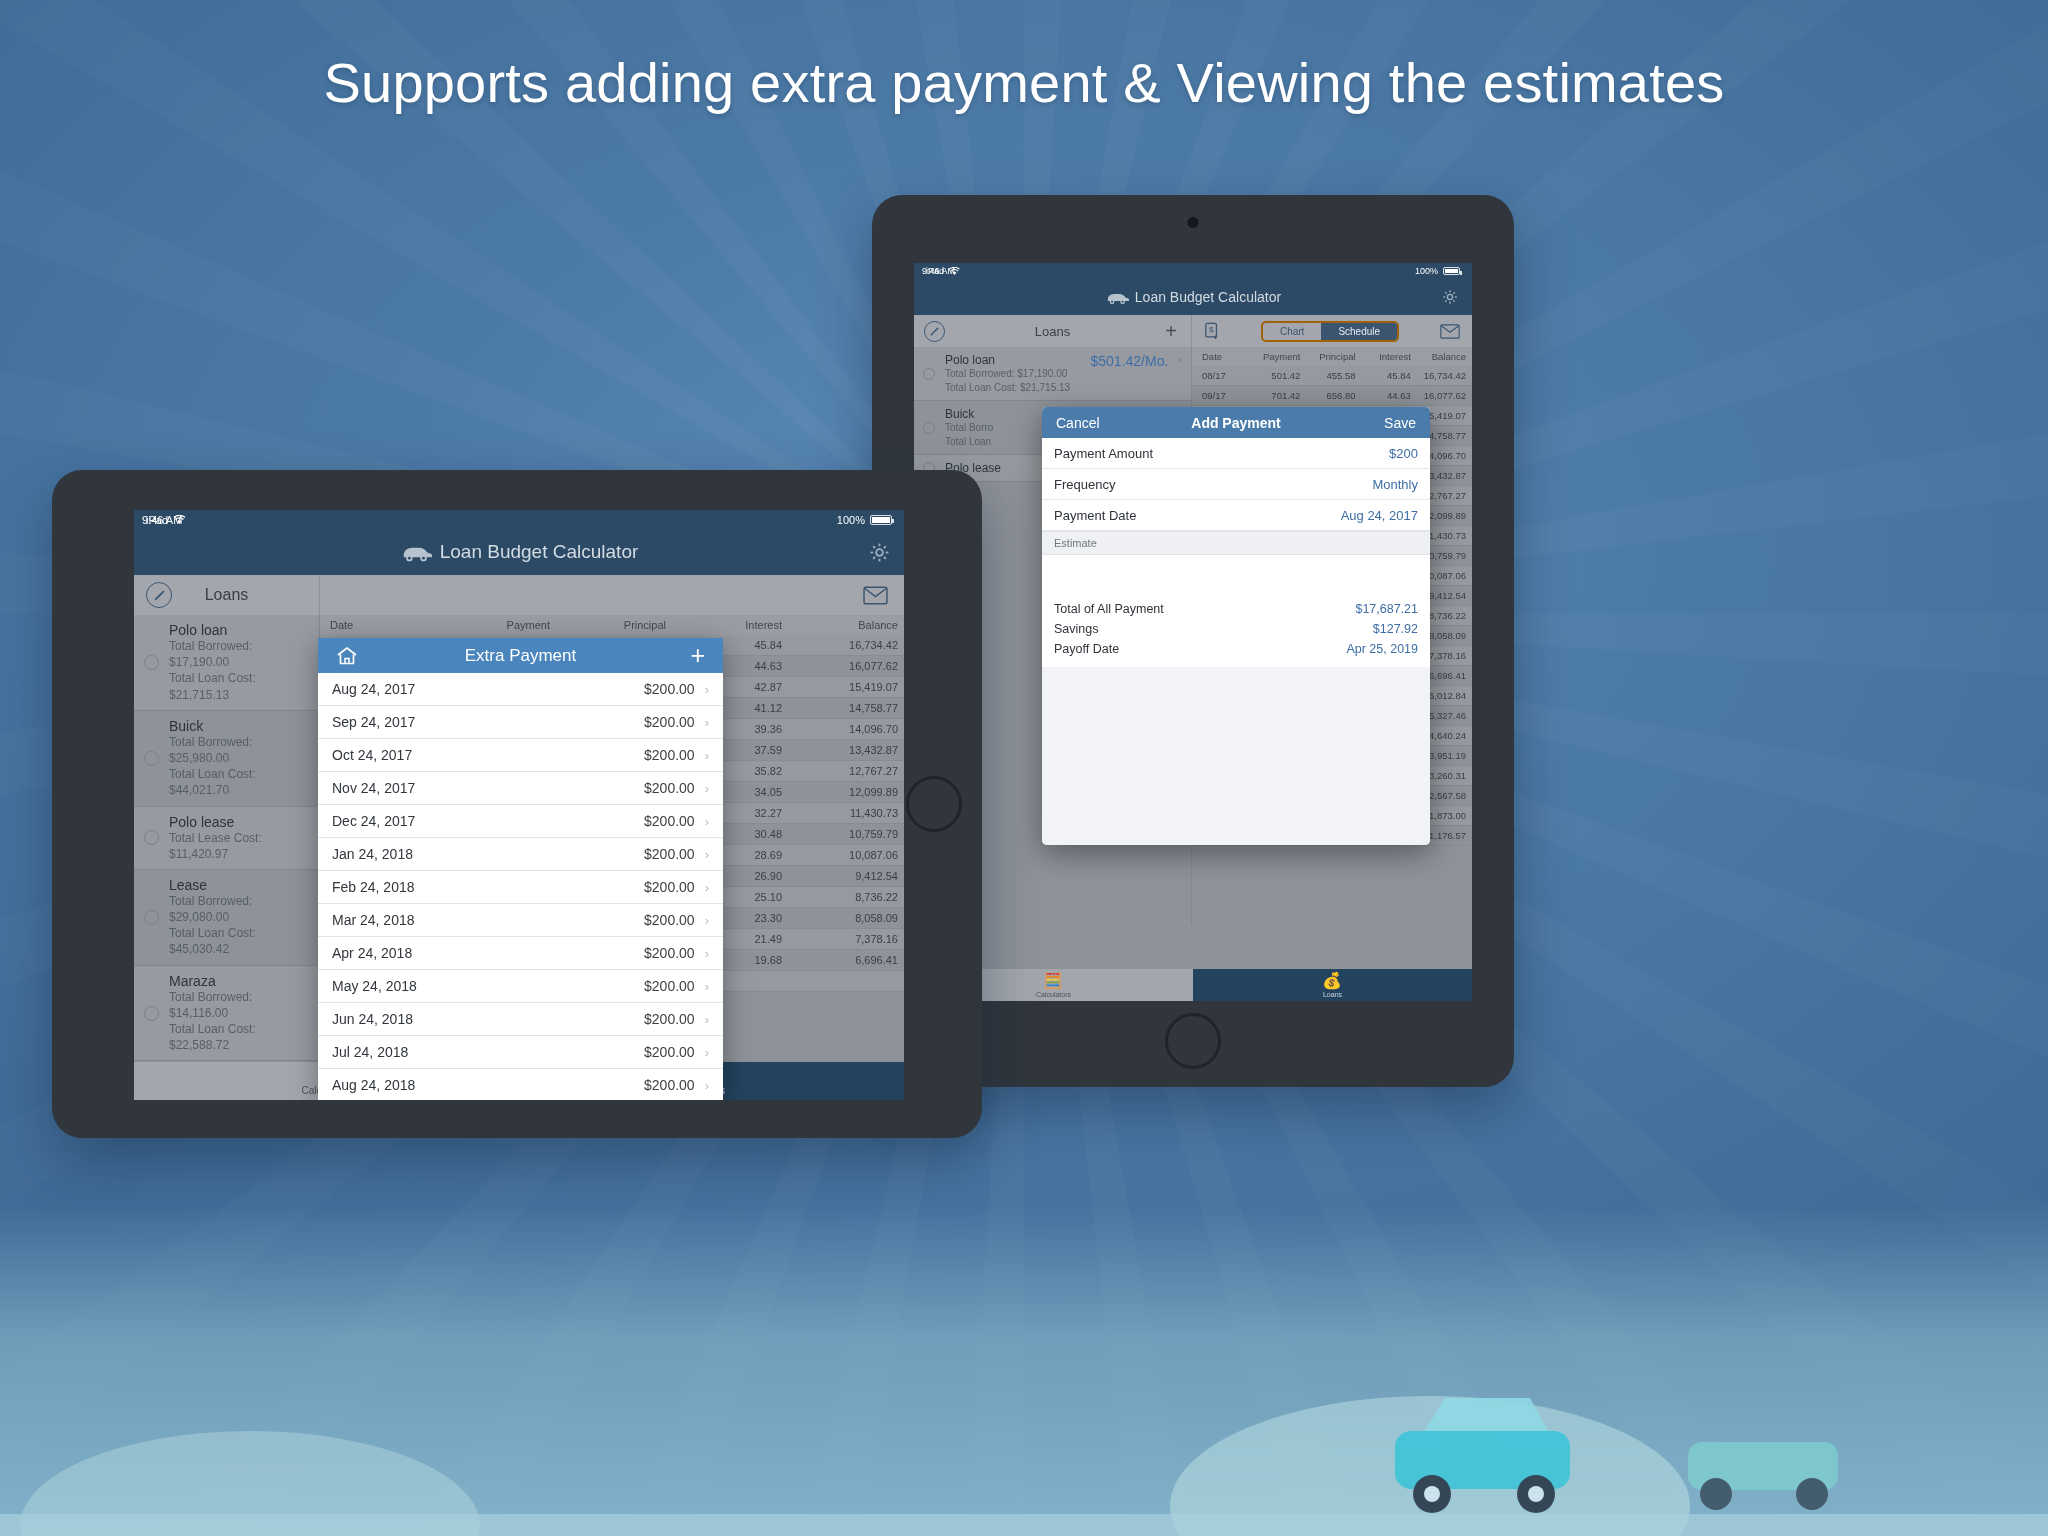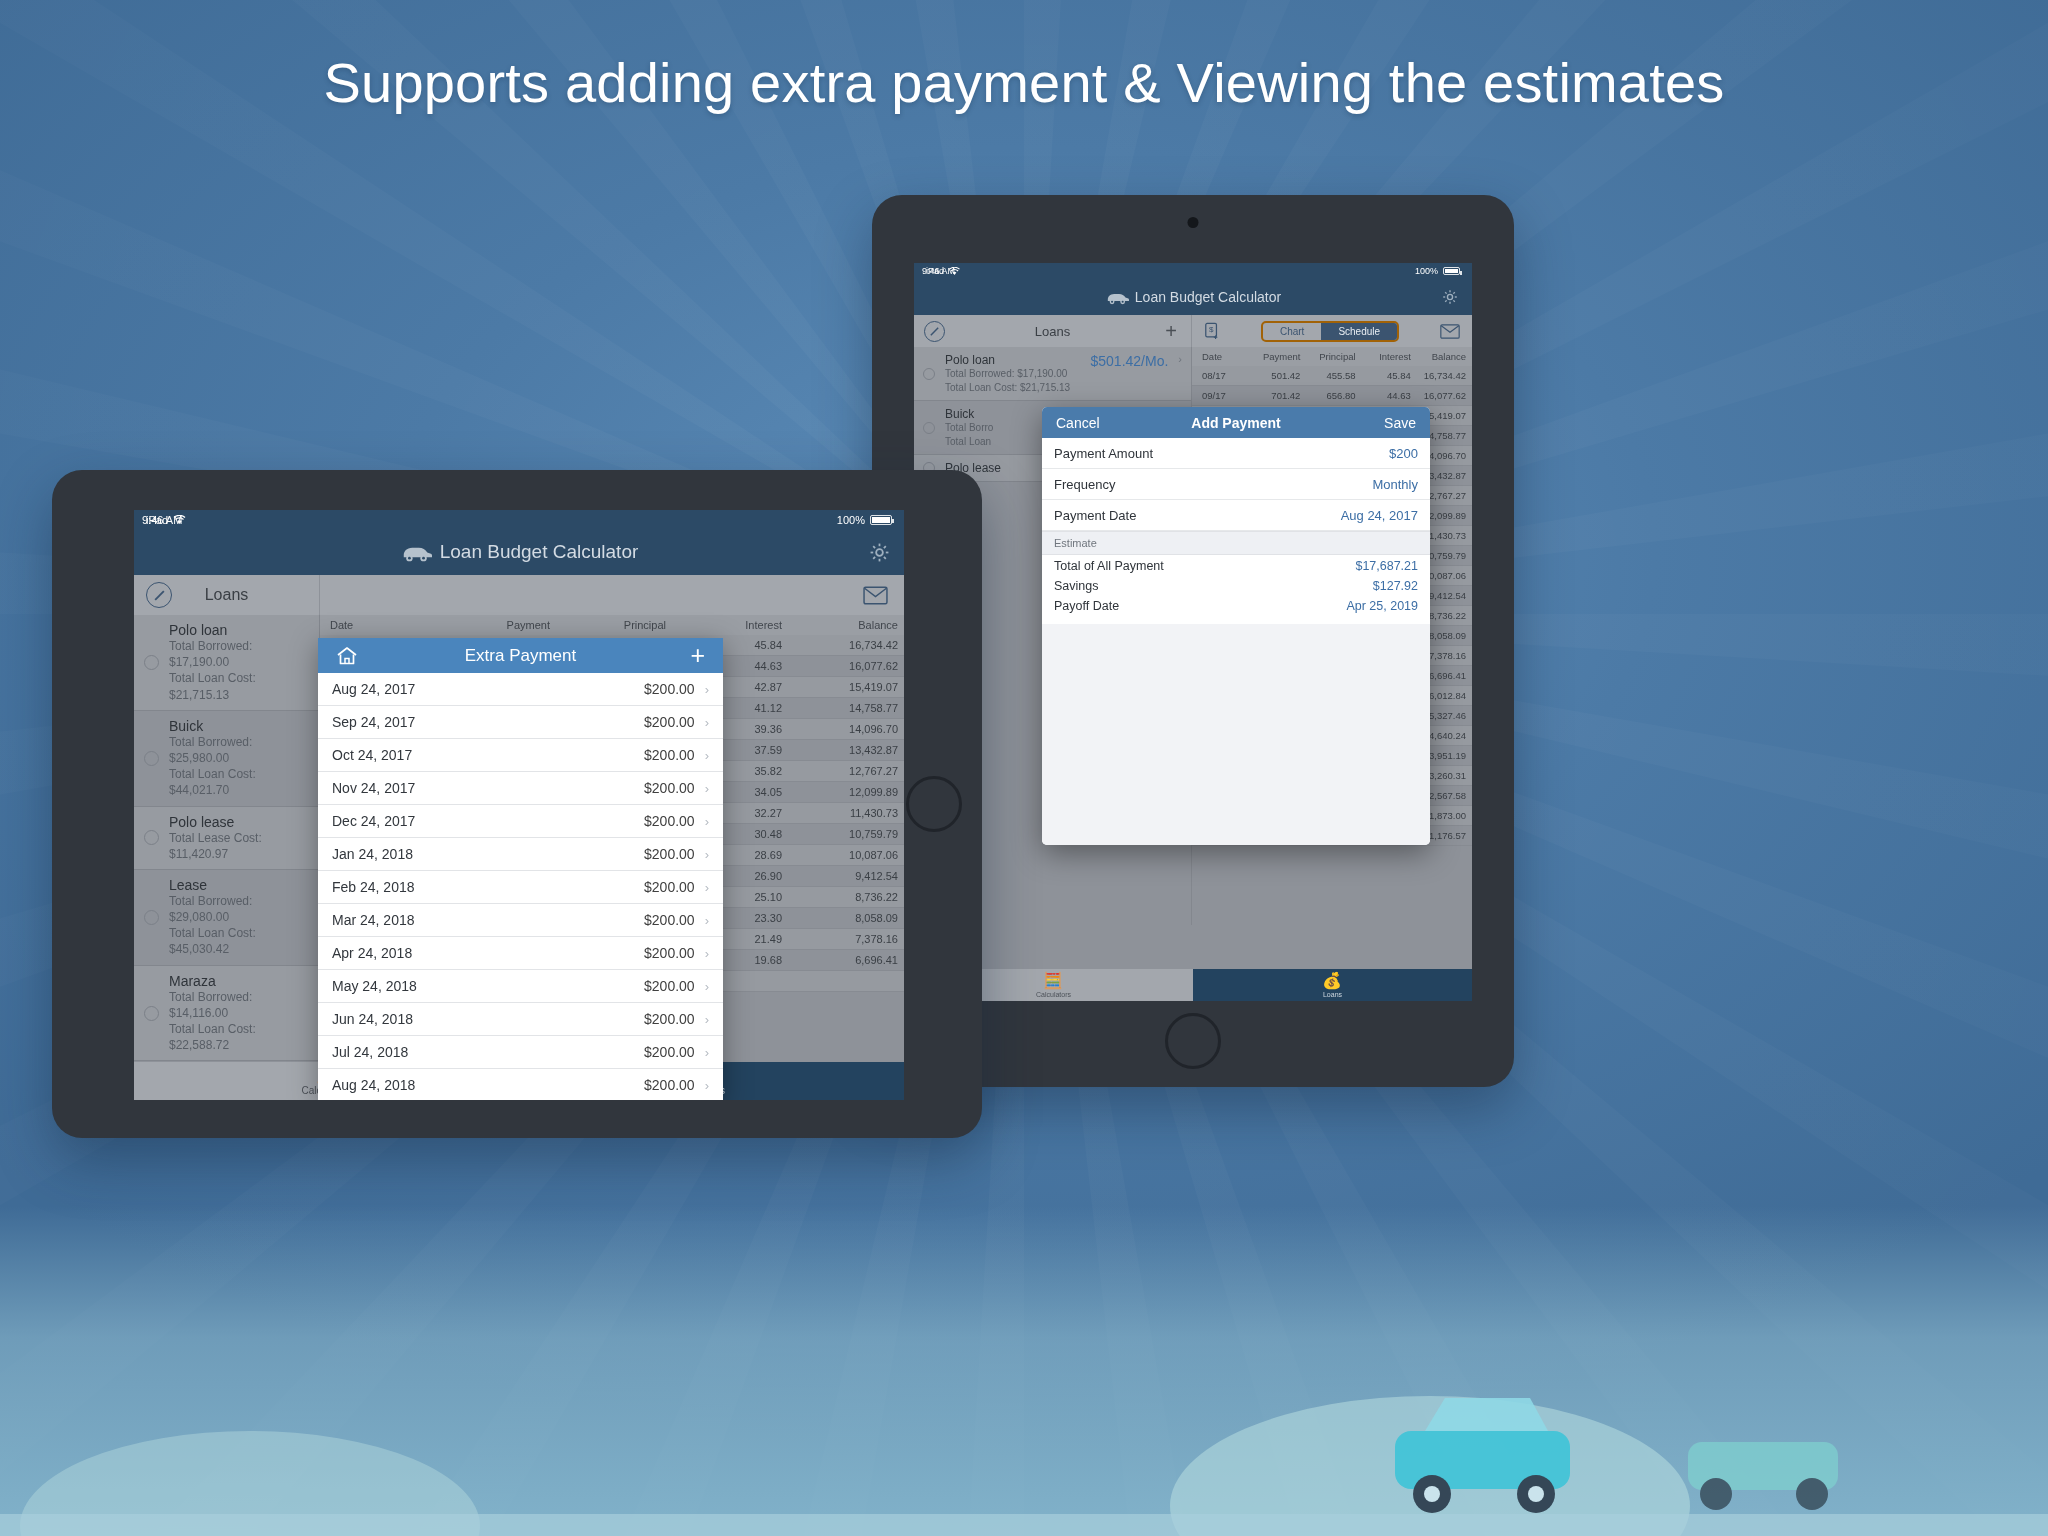--- a/index.html
+++ b/index.html
@@ -553,21 +553,21 @@
       </div>
       <div class="ap-row">
         <span>Frequency</span>
         <span class="ap-val">Monthly</span>
       </div>
       <div class="ap-row">
         <span>Payment Date</span>
         <span class="ap-val">Aug 24, 2017</span>
       </div>
       <div class="ap-sect">Estimate</div>
-      <div style="padding:1px 0 8px 0;">
+      <div style="padding:1px 0 8px 0;margin-top:43px;">
         <div class="ap-est">
           <span>Total of All Payment</span>
           <span class="ap-val">$17,687.21</span>
         </div>
         <div class="ap-est">
           <span>Savings</span>
           <span class="ap-val">$127.92</span>
         </div>
         <div class="ap-est">
           <span>Payoff Date</span>

